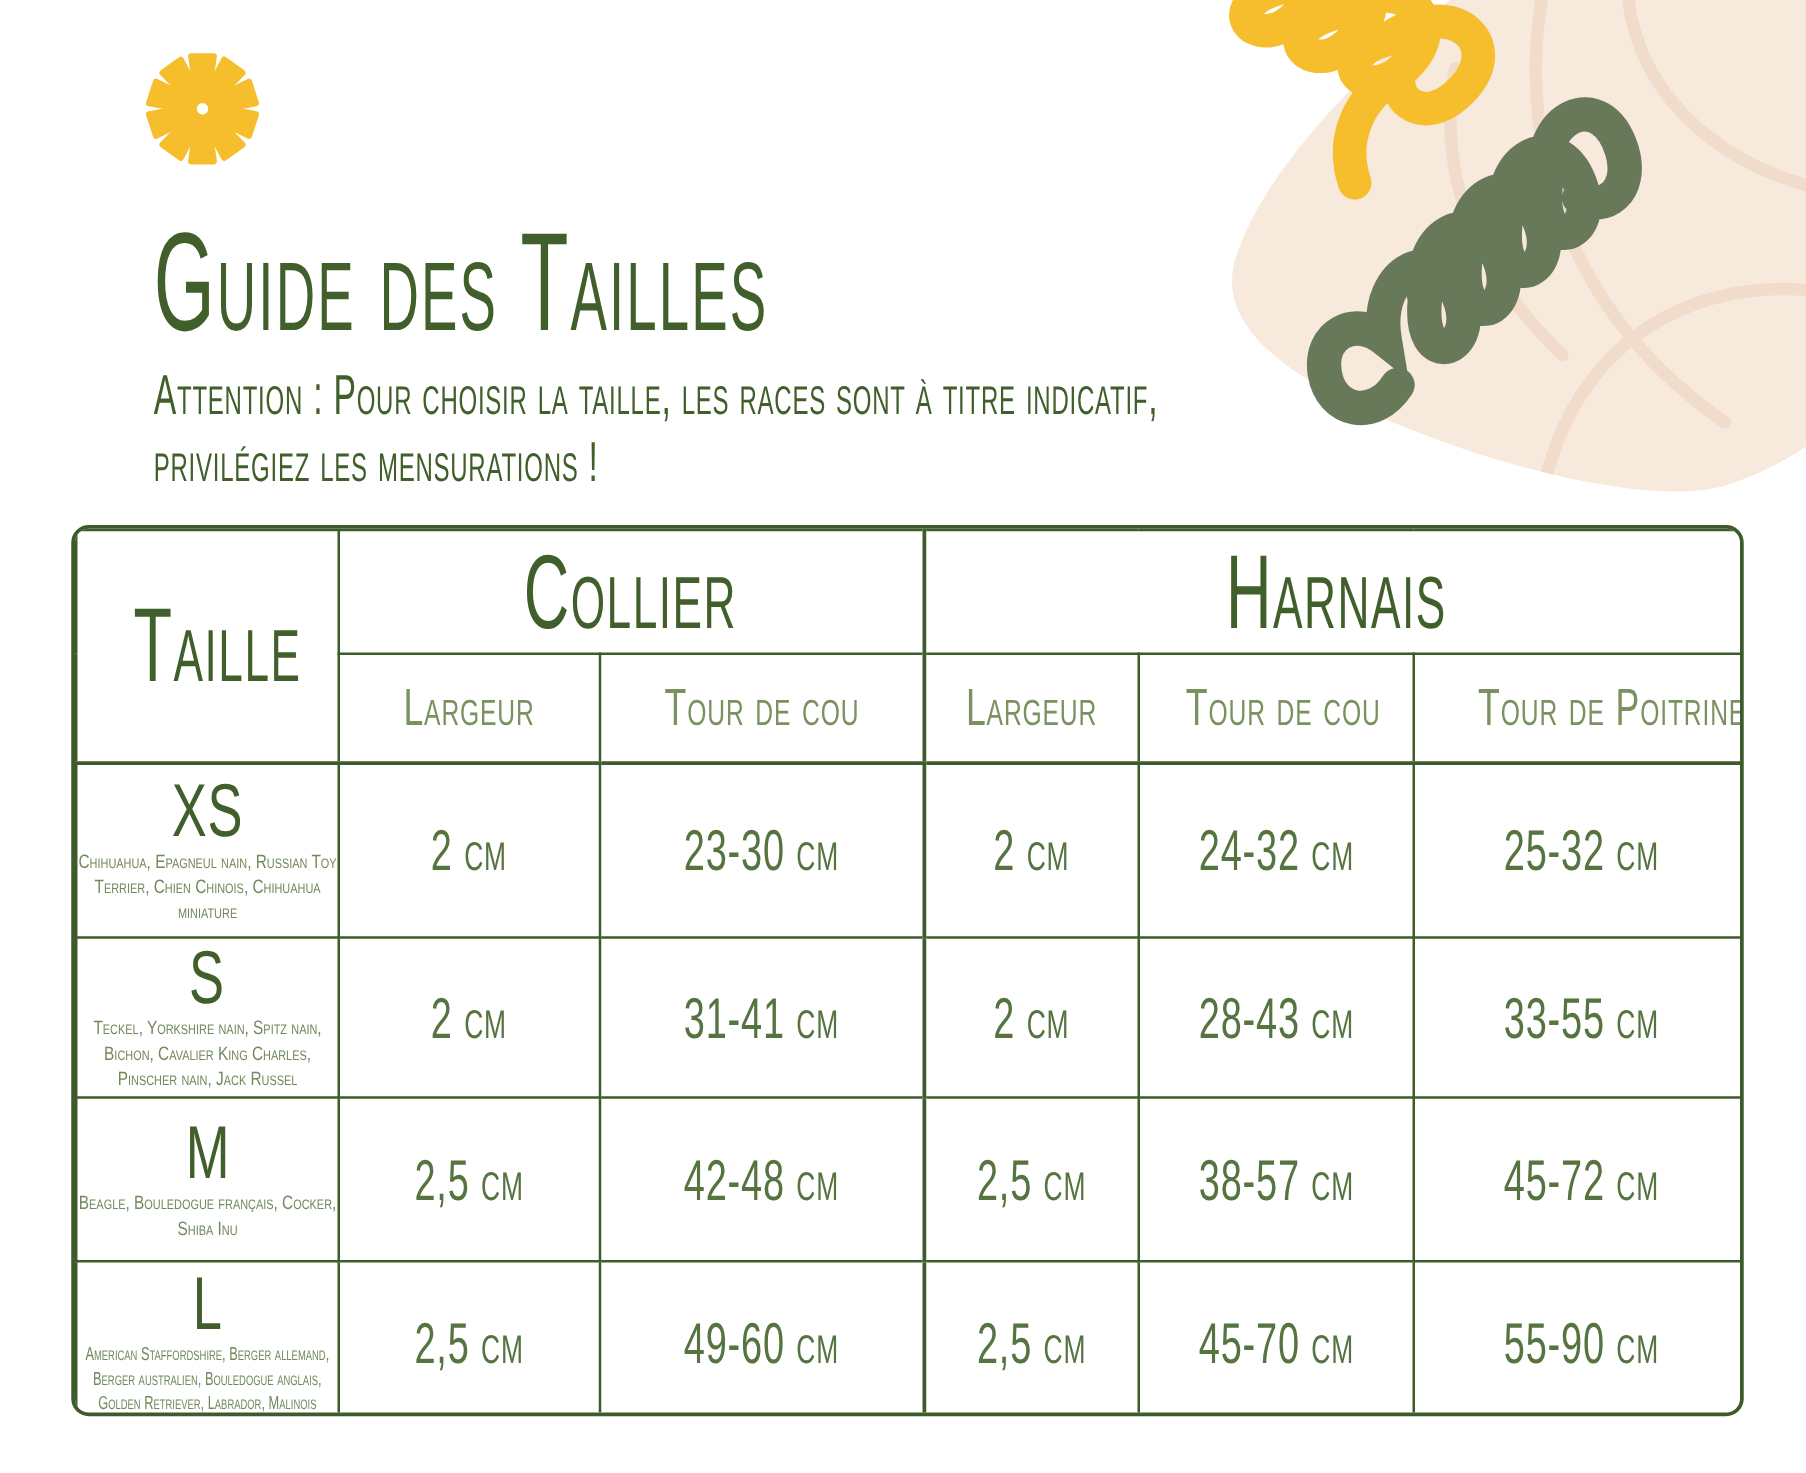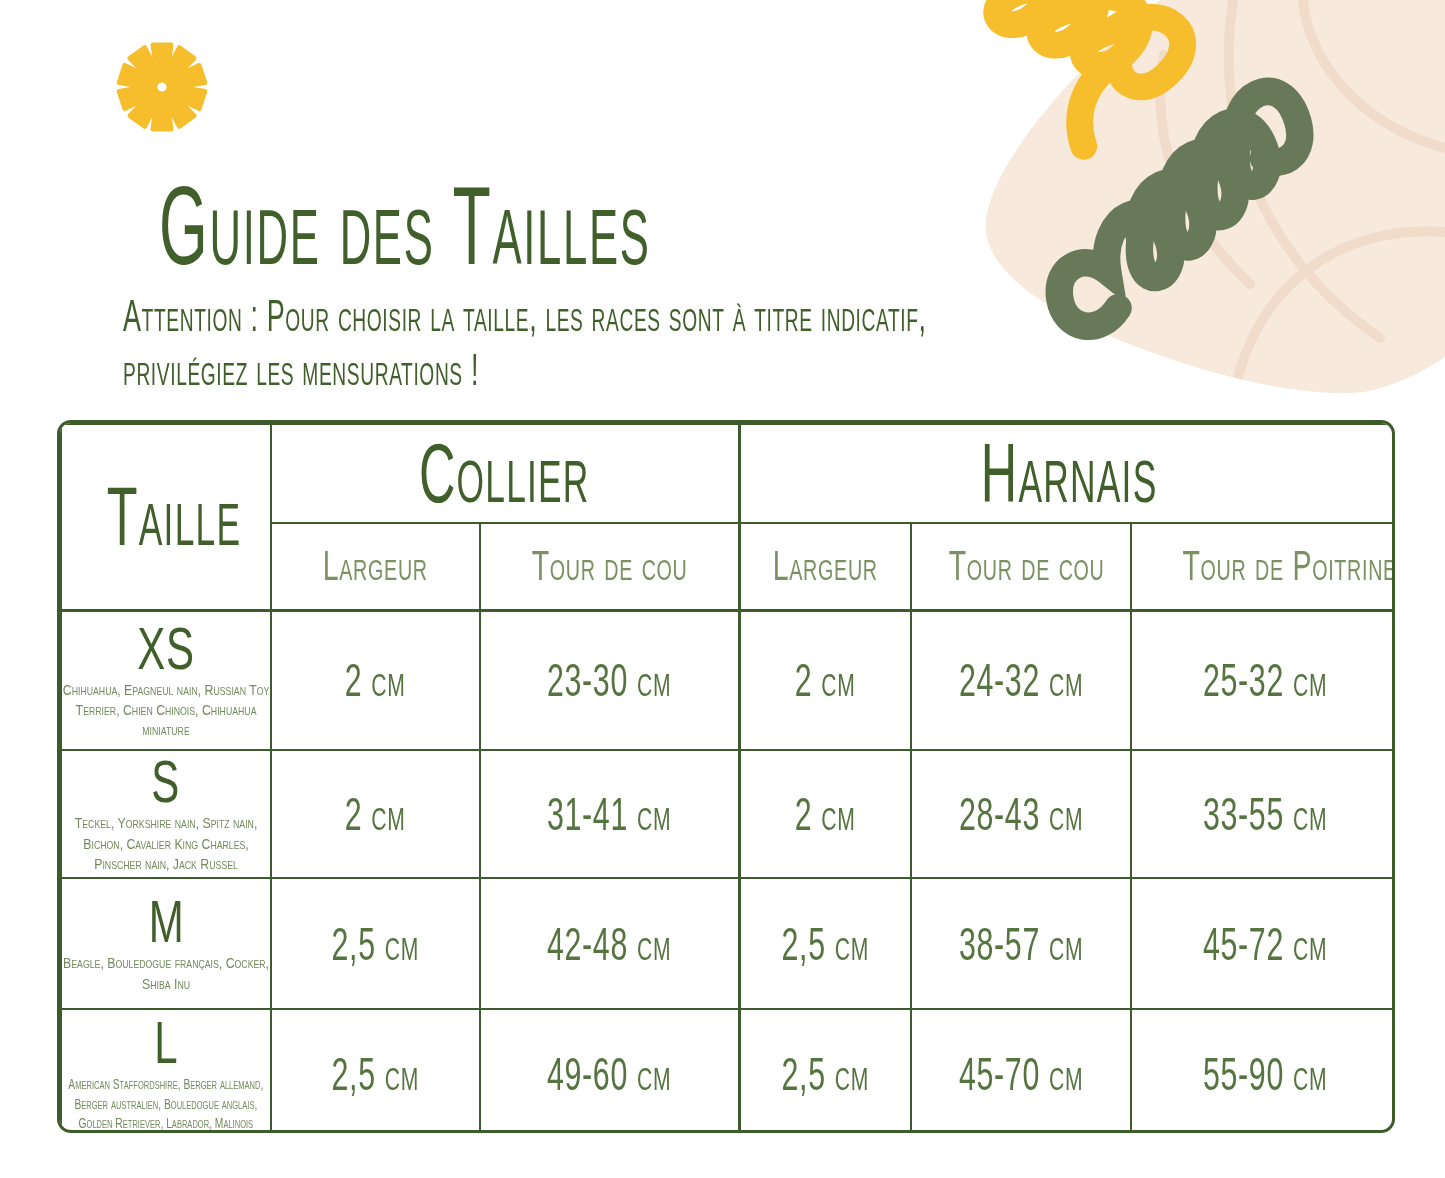--- a/index.html
+++ b/index.html
@@ -14,21 +14,21 @@
   .sub{font-size:45px;line-height:1;letter-spacing:1px;color:#415f2b;
        transform:scaleX(.60);transform-origin:0 50%;}
   .h1{font-size:84px;letter-spacing:2px;color:#415f2b;transform:scaleX(.60);}
   .h2{font-size:42px;letter-spacing:1px;color:#7b9161;transform:scaleX(.68);}
   .val{font-size:46px;letter-spacing:1px;color:#567440;transform:scaleX(.66);}
   .sz{font-size:60px;letter-spacing:1px;color:#415f2b;line-height:.95;transform:scaleX(.70);}
   .breeds{font-variant:small-caps;color:#72895c;font-size:15.5px;line-height:1.32;
           width:126%;margin-left:-13%;transform:scaleX(.794);transform-origin:50% 50%;margin-top:3px;}
   .breeds.wide{width:146%;margin-left:-23%;transform:scaleX(.685);font-size:15px;}
   
-  .title{position:absolute;left:123px;top:170px;margin-left:36px;}
+  .title{position:absolute;left:123px;top:170px;}
   .subtitle{position:absolute;left:123px;top:293px;}
   .subtitle .line{height:54px;}
   
   .asterisk{position:absolute;left:107px;top:32px;width:110px;height:110px;}
   .topright{position:absolute;left:950px;top:0;width:495px;height:420px;}
   
   .twrap{position:absolute;left:57px;top:420px;width:1338px;height:713px;
          border:3px solid #3E5C2B;border-radius:14px;overflow:hidden;
          box-sizing:border-box;background:#fff;}
   table{width:100%;height:100%;border-collapse:collapse;table-layout:fixed;}

